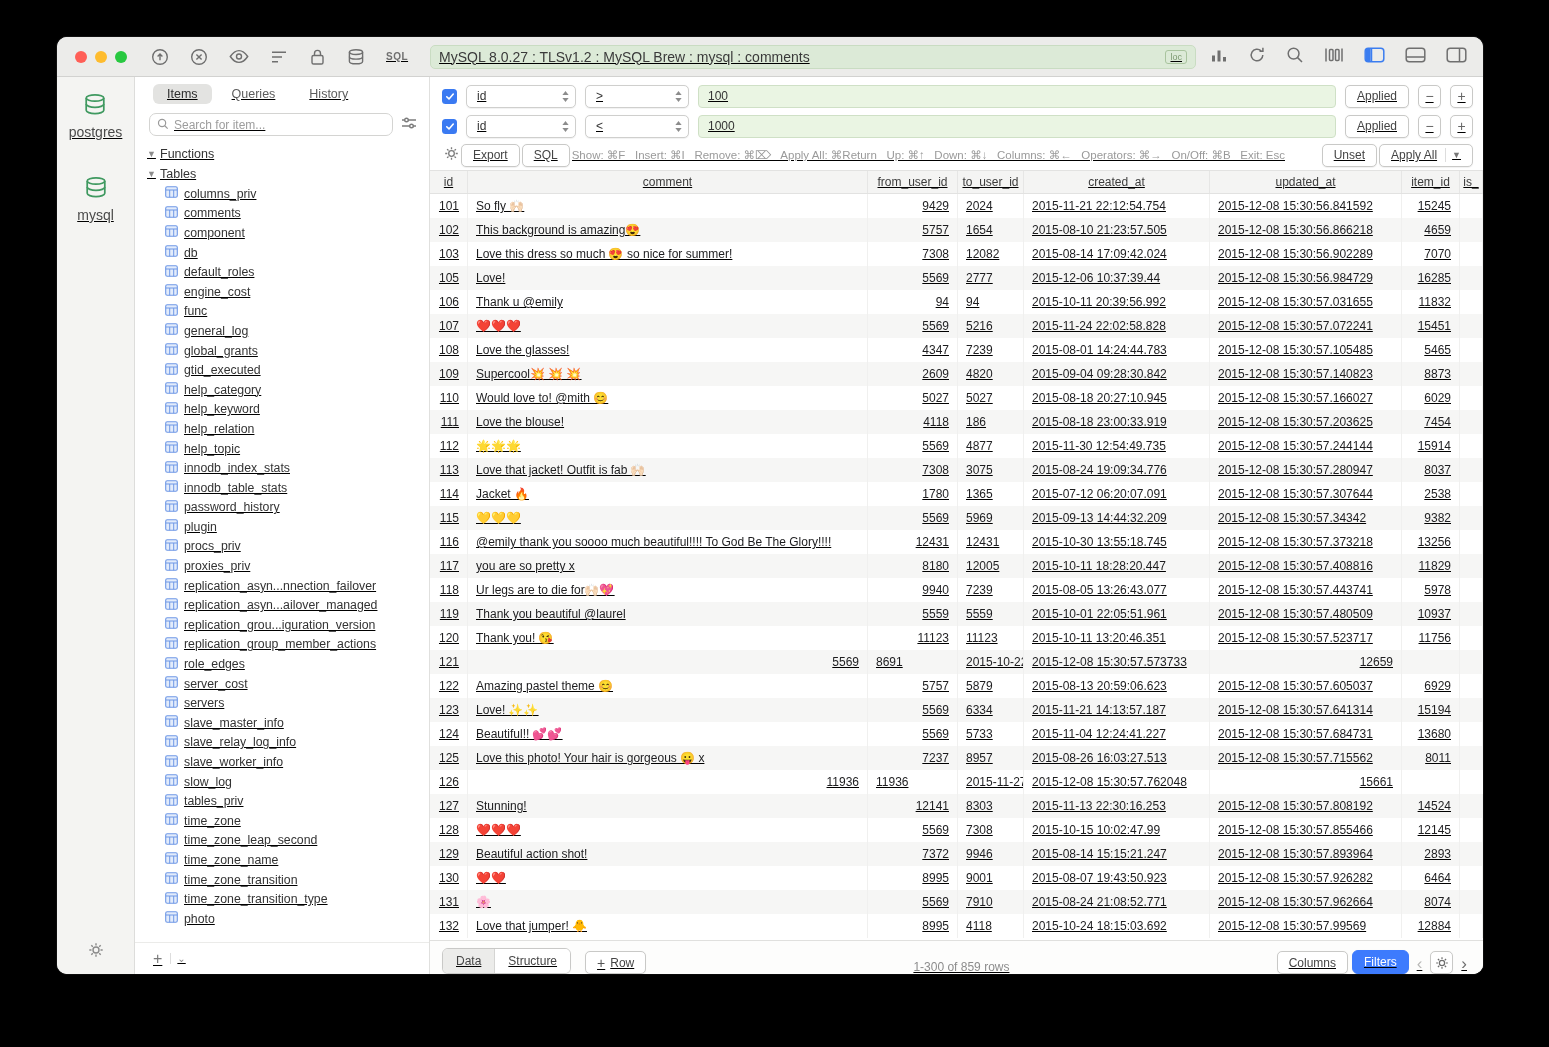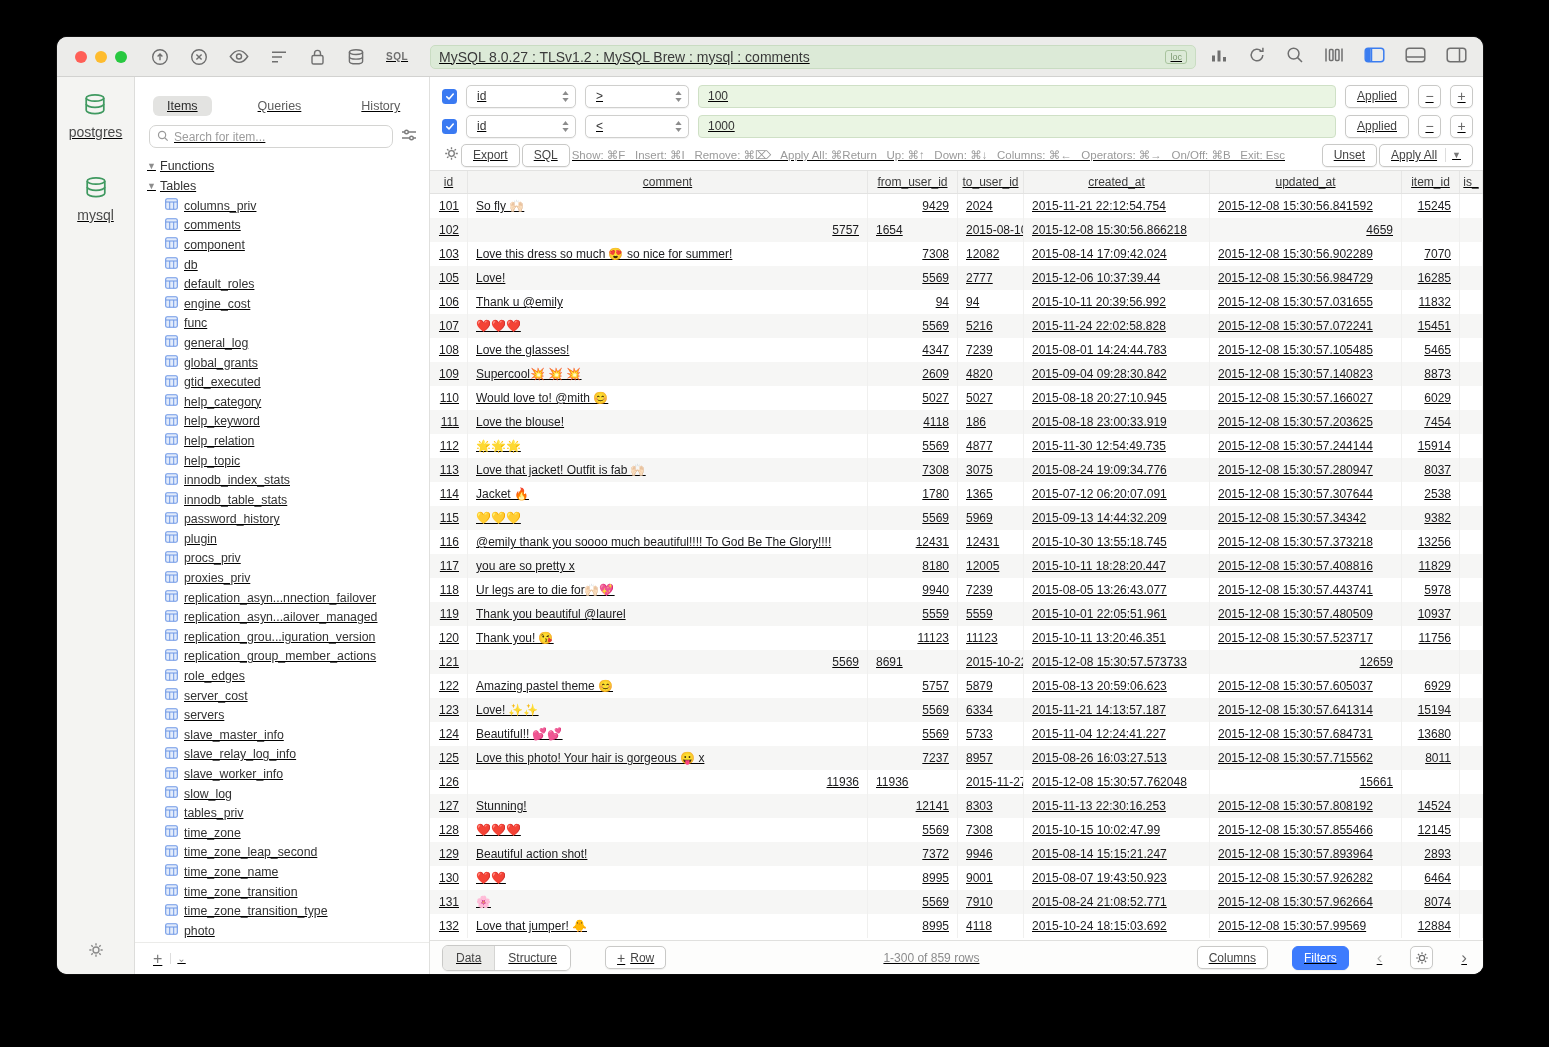--- a/index.html
+++ b/index.html
@@ -35,21 +35,21 @@
   
   .body { flex:1; display:flex; min-height:0; }
   
   .rail { width:78px; background:#f4f4f2; border-right:1px solid #dddddb; display:flex; flex-direction:column; align-items:center; padding-top:16px; flex:0 0 auto; }
   .conn { display:flex; flex-direction:column; align-items:center; gap:4px; margin-bottom:36px; cursor:default; }
   .conn-label { font-size:14px; color:#4a4a4a; }
   .rail-spacer { flex:1; }
   .rail-gear { margin-bottom:12px; color:#8a8a8a; }
   
   .sidebar { width:295px; background:#fff; border-right:1px solid #e0e0de; display:flex; flex-direction:column; flex:0 0 auto; min-height:0; }
-  .side-tabs { height:30px; display:flex; align-items:center; gap:32px; padding:0 18px; margin-top:14px; flex:0 0 auto; }
+  .side-tabs { height:30px; display:flex; align-items:center; gap:6px; padding:0 18px; margin-top:2px; flex:0 0 auto; }
   .side-tab { font-size:12.5px; color:#5d5d5d; padding:3px 14px; border-radius:6px; cursor:default; }
   .side-tab.active { background:#e3e3e1; color:#2f2f2f; }
   .search-row { display:flex; align-items:center; gap:8px; padding:4px 12px 6px 14px; flex:0 0 auto; }
   .search-field {
     flex:1; height:23px; border:1px solid #d4d4d2; border-radius:7px; display:flex; align-items:center;
     padding:8px 7px; gap:5px; background:#fff;
   }
   .search-field input { border:none; outline:none; flex:1; font-size:12px; font-family:inherit; color:#333; background:transparent; }
   .search-field input::placeholder { color:#9d9d9d; }
   .sliders { color:#7c7c7c; }
@@ -88,21 +88,21 @@
   
   .grid-cols { display:grid; grid-template-columns:38px 400px 90px 66px 186px 192px 58px 1fr; }
   .grid-head { height:24px; background:#f4f4f3; border-top:1px solid #e2e2e1; border-bottom:1px solid #e2e2e1; flex:0 0 auto; }
   .grid-head .cell { font-size:12px; color:#3c3c3c; font-weight:500; display:flex; align-items:center; justify-content:center; border-right:1px solid #e6e6e5; overflow:hidden; white-space:nowrap; }
   .grid-body { flex:1; overflow:hidden; }
   .grid-row { height:24px; }
   .grid-row:nth-child(even) { background:#f6f6f5; }
   .grid-row .cell { font-size:12px; color:#1d1d1f; line-height:24px; padding:0 8px; white-space:nowrap; overflow:hidden; border-right:1px solid #f0f0ef; }
   .cell.num { text-align:right; }
   
-  .footer { height:34px; border-top:1px solid #e0e0de; display:flex; align-items:center; padding:8px 12px; gap:24px; flex:0 0 auto; background:#fdfdfc; }
+  .footer { height:34px; border-top:1px solid #e0e0de; display:flex; align-items:flex-end; padding:0 12px; gap:4px; flex:0 0 auto; background:#fdfdfc; }
   .seg { display:flex; border:1px solid #c9c9c7; border-radius:6px; overflow:hidden; box-shadow:0 .5px 1px rgba(0,0,0,.06); }
   .seg-btn { height:24px; padding:0 13px; font-size:12px; color:#444; display:flex; align-items:center; background:#fff; cursor:default; }
   .seg-btn.active { background:#ececea; }
   .seg-btn + .seg-btn { border-left:1px solid #d5d5d3; }
   .addrow { gap:5px; margin-left:10px; }
   .addrow .plus { font-size:14px; color:#555; }
   .row-count { flex:1; text-align:center; font-size:12px; color:#8c8c8c; }
   .filters-btn { background:#3d7bfd; border-color:#3d7bfd; color:#fff; border-radius:6px; height:24px; }
   .nav-chev { font-size:17px; color:#b9b9b7; padding:0 4px; cursor:default; }
   .gear-btn { width:30px; }
@@ -658,20 +658,21 @@
               <div class="cell num">9429</div>
               <div class="cell">2024</div>
               <div class="cell">2015-11-21 22:12:54.754</div>
               <div class="cell">2015-12-08 15:30:56.841592</div>
               <div class="cell num">15245</div>
               <div class="cell"></div>
             </div>
 
             <div class="grid-row grid-cols">
               <div class="cell num">102</div>
+              <div class="cell">This background is amazing😍</div>
               <div class="cell num">5757</div>
               <div class="cell">1654</div>
               <div class="cell">2015-08-10 21:23:57.505</div>
               <div class="cell">2015-12-08 15:30:56.866218</div>
               <div class="cell num">4659</div>
               <div class="cell"></div>
             </div>
 
             <div class="grid-row grid-cols">
               <div class="cell num">103</div>

